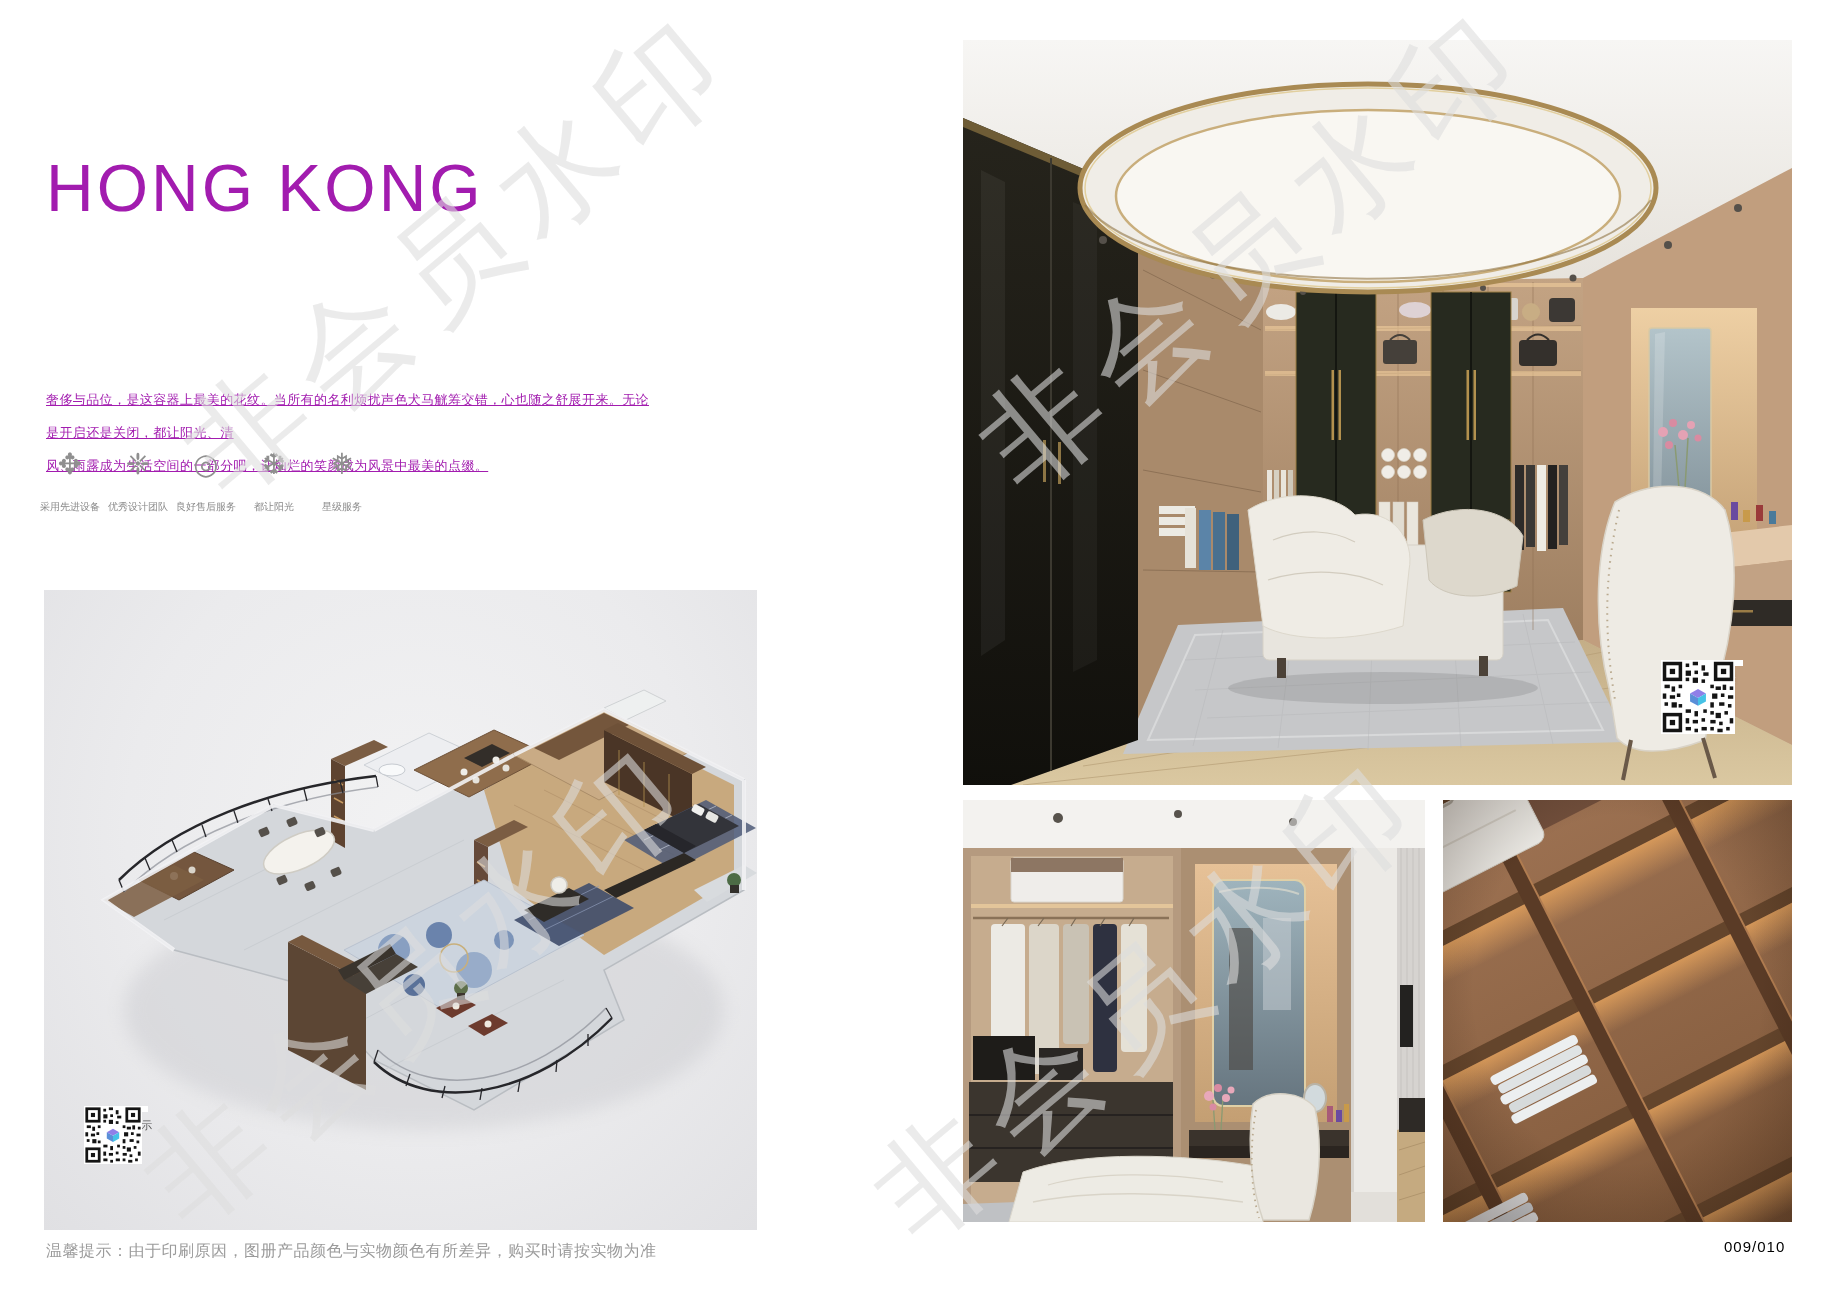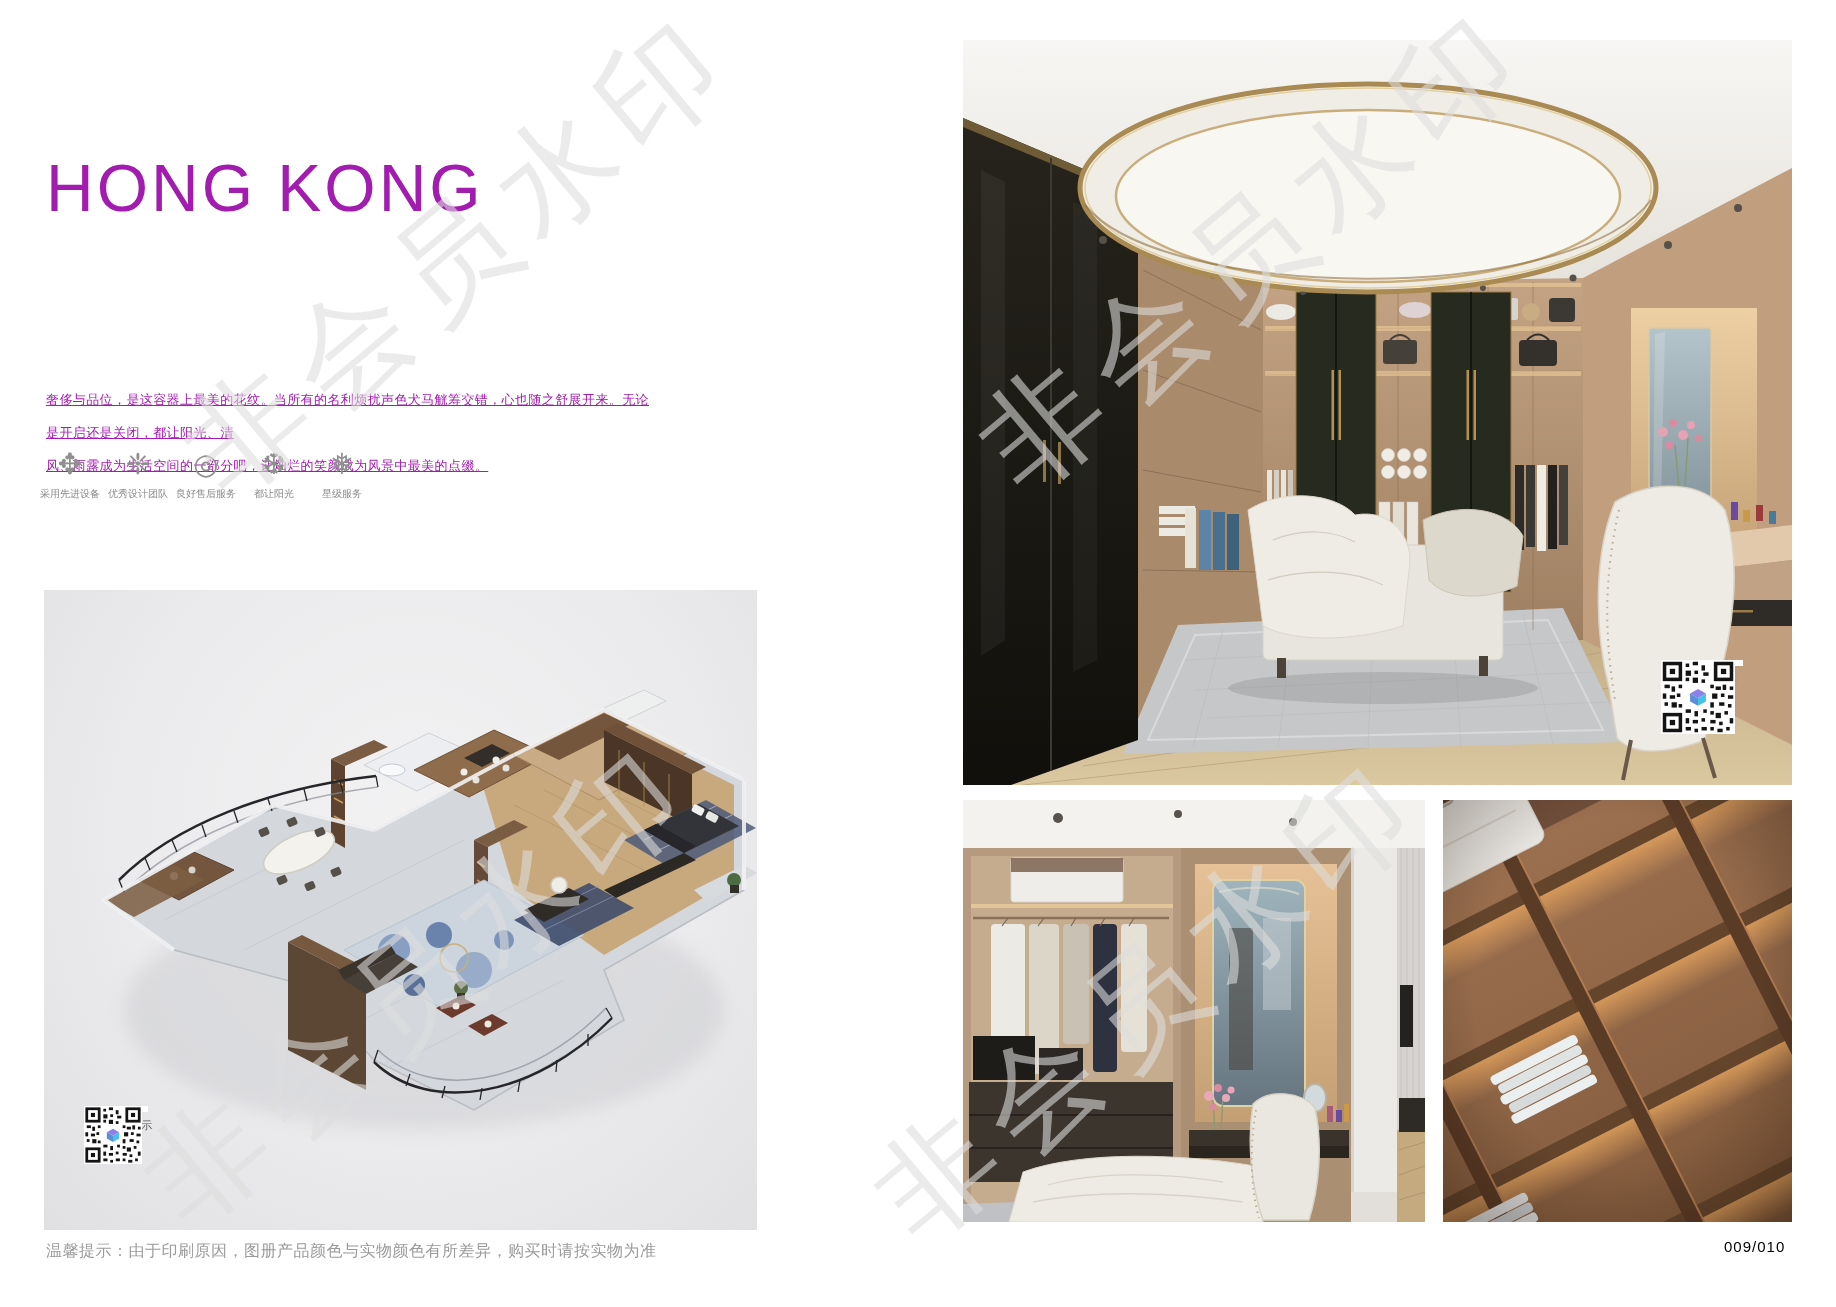--- a/index.html
+++ b/index.html
@@ -11,21 +11,21 @@
   .title-en { position:absolute; left:46px; top:155px; font-size:66px; line-height:66px;
               font-weight:300; letter-spacing:3px; color:#a21caf; }
   .title-cn { position:absolute; left:46px; top:298px; font-size:40px; font-weight:500;
               letter-spacing:3px; color:#363636; }
   .title-cn sup { font-size:19px; font-weight:400; vertical-align:26px; margin-left:4px; color:#4a4a4a; }
   .desc { position:absolute; left:46px; top:383px; width:610px; font-size:13px; color:#a21caf;
           line-height:33px; letter-spacing:.4px;text-decoration:underline; }
   .features { position:absolute; left:40px; top:447px; display:flex; gap:8px; }
   .feature { width:60px; text-align:center; }
   .feature .glyph { display:block; font-size:29px; line-height:34px; color:#8f8f8f; font-weight:300; }
-  .feature .flabel { display:block; margin-top:6px; font-size:10px; color:#8a8a8a; letter-spacing:0; white-space:nowrap; }
+  .feature .flabel { display:block; margin-top:19px; font-size:10px; color:#8a8a8a; letter-spacing:0; white-space:nowrap; }
 
   .plan-panel { position:absolute; left:44px; top:590px; width:713px; height:640px;
                 background:radial-gradient(ellipse at 52% 38%, #f2f2f3 0%, #ebebed 55%, #e0e0e3 100%); }
   .plan-panel svg { position:absolute; inset:0; }
 
   .footer-note { position:absolute; left:46px; top:1241px; font-size:16px; color:#9b9b9b; letter-spacing:.5px; }
   .page-number { position:absolute; left:1724px; top:1238px; font-size:15px; color:#000000; letter-spacing:1px; }
 
   
   .photo { position:absolute; overflow:hidden; background:#c9b494; }

